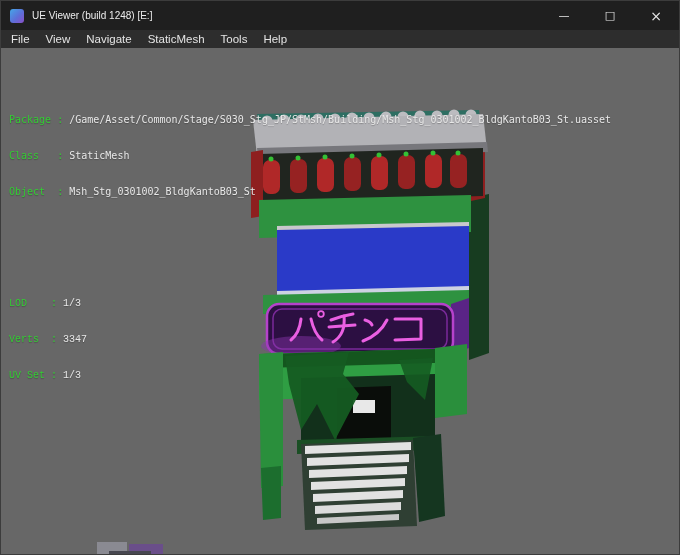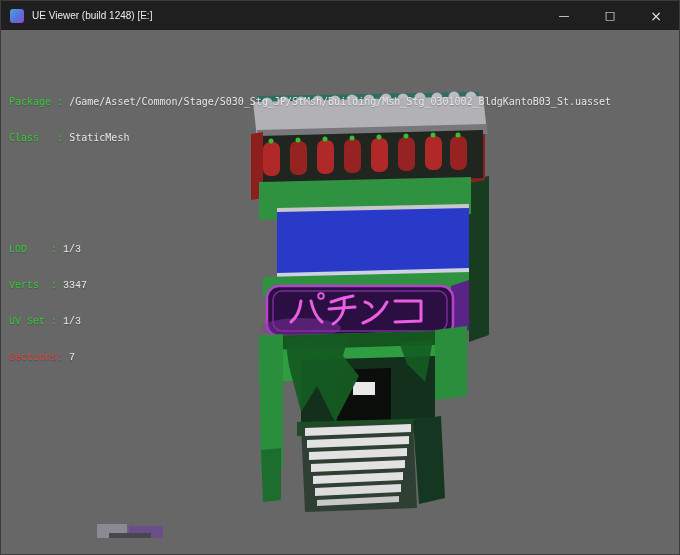--- a/index.html
+++ b/index.html
@@ -52,20 +52,28 @@
       </button>
       <button class="win-btn max">
         <span>□</span>
       </button>
       <button class="win-btn close">
         <span>×</span>
       </button>
     </div>
   </div>
 
+  <div class="menubar">
+    <div class="menu-item">File</div>
+    <div class="menu-item">View</div>
+    <div class="menu-item">Navigate</div>
+    <div class="menu-item">StaticMesh</div>
+    <div class="menu-item">Tools</div>
+    <div class="menu-item">Help</div>
+  </div>
 
   <div class="viewport">
 
     <svg class="mesh-svg" width="680" height="508" viewBox="0 0 680 508" aria-label="パチンコ">
 
       <g>
         <polygon points="468,150 488,146 488,305 468,312" fill="#173c20"></polygon>
         <polygon points="470,98 484,95 484,150 470,153" fill="#8e1f1f"></polygon>
       </g>
 
@@ -173,27 +181,27 @@
         <rect x="128" y="496" width="34" height="12" fill="#6a4e8a"></rect>
         <rect x="108" y="503" width="42" height="5" fill="#474750"></rect>
       </g>
     </svg>
 
     <div class="hud">
 
       <div class="header-block">
         <div><span class="lbl">Package : </span><span class="val">/Game/Asset/Common/Stage/S030_Stg_JP/StMsh/Building/Msh_Stg_0301002_BldgKantoB03_St.uasset</span></div>
         <div><span class="lbl">Class   : </span><span class="val">StaticMesh</span></div>
+        <div><span class="lbl">Object  : </span><span class="val">Msh_Stg_0301002_BldgKantoB03_St</span></div>
       </div>
 
       <div class="stats">
         <div class="stat-row"><span class="lbl">LOD    : </span><span class="val">1/3</span></div>
         <div class="stat-row"><span class="lbl">Verts  : </span><span class="val">3347</span></div>
         <div class="stat-row"><span class="lbl">UV Set : </span><span class="val">1/3</span></div>
-        <div class="stat-row alert"><span class="lbl">Sections: </span><span class="val">7</span></div>
       </div>
 
       <div class="materials">
         
         
         
         
         
         
         

